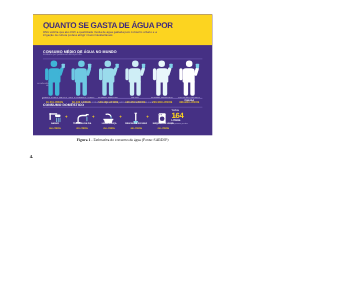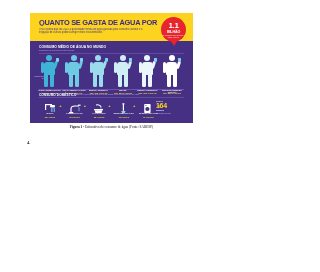--- a/index.html
+++ b/index.html
@@ -407,25 +407,20 @@
 <div id="page">
 
   <div id="infographic">
 
     <div class="header-band"></div>
     <div class="wave-edge"></div>
 
     <div class="title">QUANTO SE GASTA DE ÁGUA POR DIA</div>
     <div class="subtitle">ONU estima que até 2025 a quantidade média de água gastada pelo consumo urbano e a irrigação de cultura poderá atingir níveis insustentáveis</div>
 
-    <div class="badge">
-      <div class="badge-num">1.1</div>
-      <div class="badge-unit">BILHÃO</div>
-      <div class="badge-sub">de pessoas sem acesso à água potável</div>
-    </div>
 
     <div class="sec1-title">CONSUMO MÉDIO DE ÁGUA NO MUNDO</div>
     <div class="sec1-sub">Consumo por pessoa em litros por dia</div>
     <div class="sec1-rule"></div>
 
     <div class="axis-note">LITROS POR DIA</div>
     <div class="people" id="people-row">
         <div class="person" style="left: 0px;">
           <div class="p-head" style="background:#3fb4d6"></div>
           <div class="p-armL" style="background:#3fb4d6"></div>

